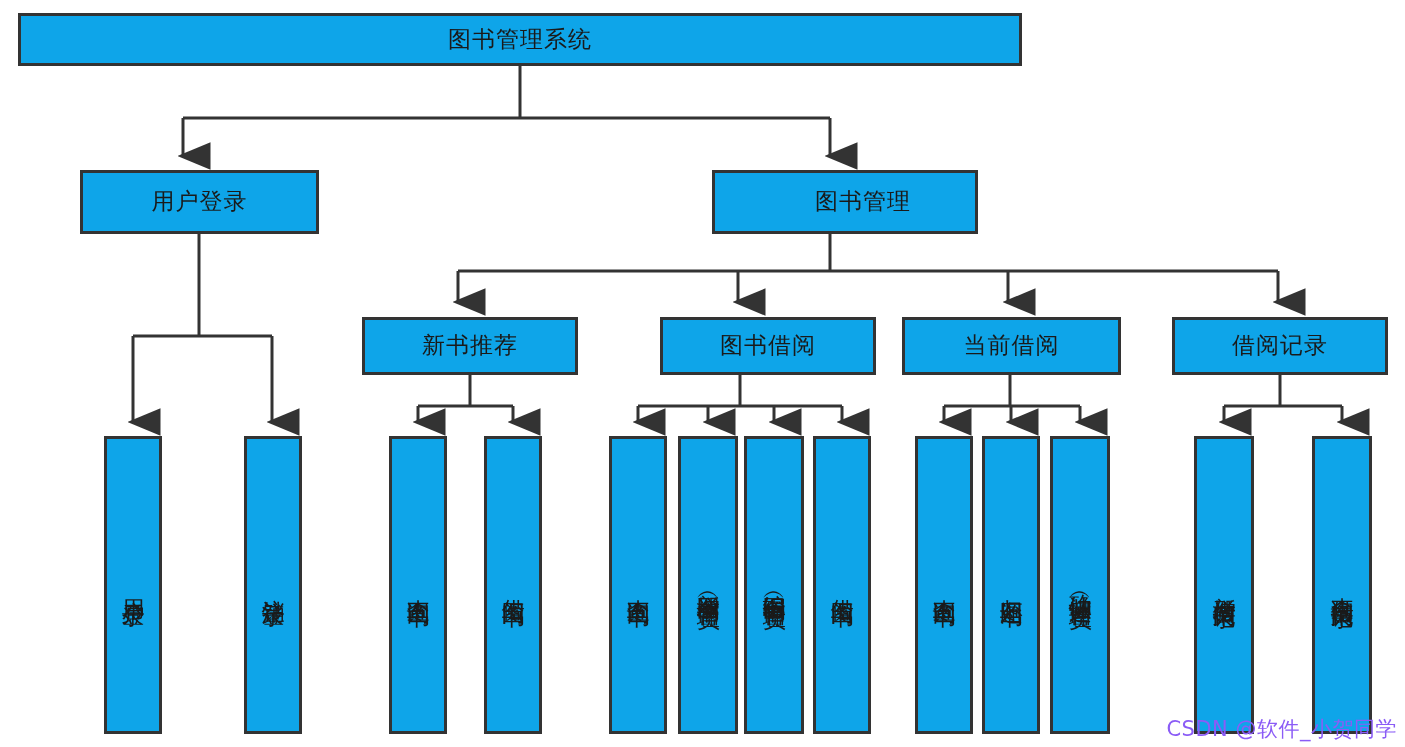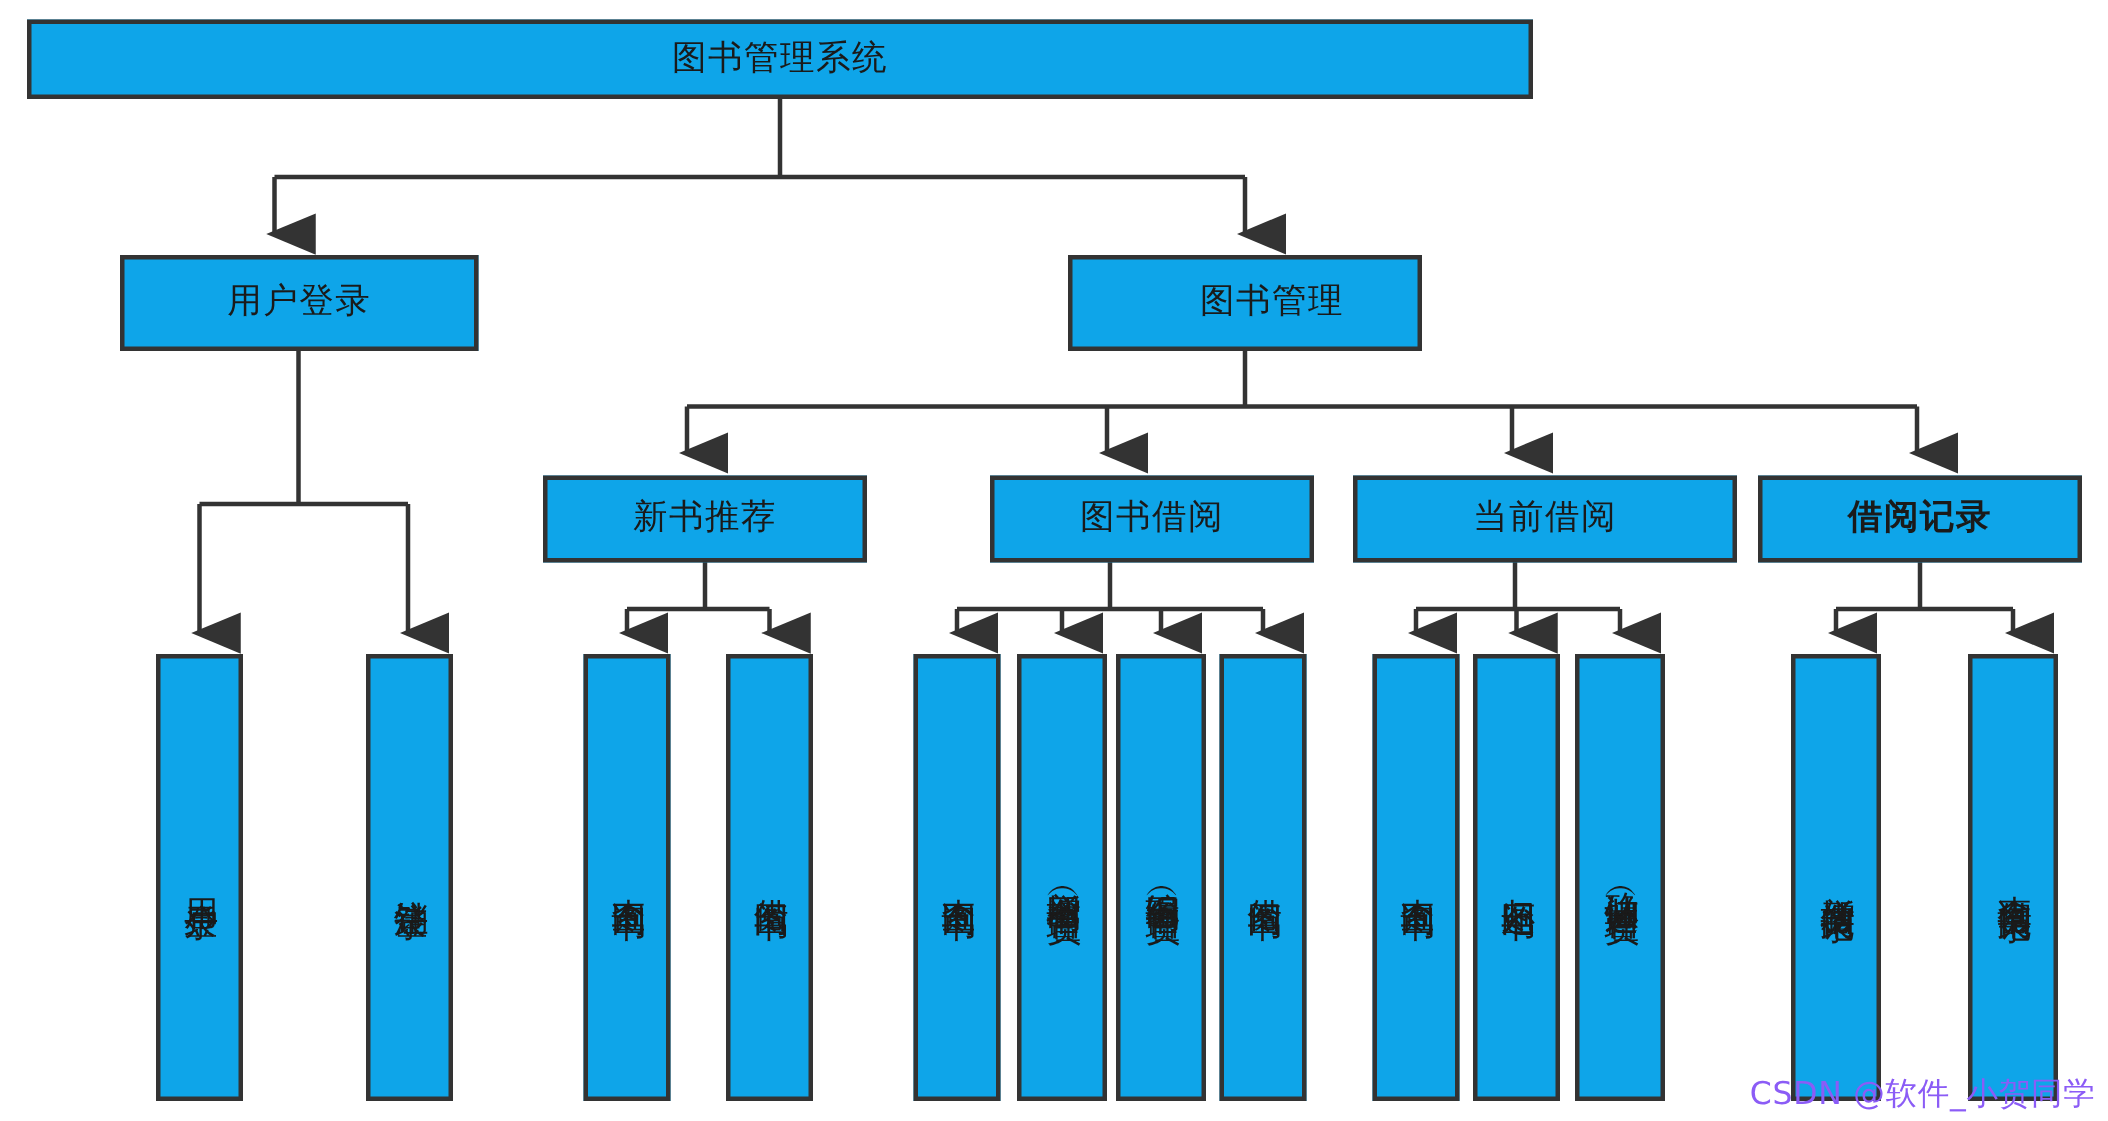--- a/index.html
+++ b/index.html
@@ -122,34 +122,34 @@
     </g>
   </svg>
 
   <div class="node horizontal" style="left:18px; top:13px; width:1004px; height:53px;">
     <span class="lbl">图书管理系统</span>
   </div>
 
   <div class="node horizontal" style="left:80px; top:170px; width:239px; height:64px;">
     <span class="lbl">用户登录</span>
   </div>
-  <div class="node horizontal" style="left:712px; top:170px; width:236px; height:64px;padding-left:36px;">
+  <div class="node horizontal" style="left:712px; top:170px; width:266px; height:64px;padding-left:36px;">
     <span class="lbl">图书管理</span>
   </div>
 
   <div class="node horizontal" style="left:362px; top:317px; width:216px; height:58px;">
     <span class="lbl">新书推荐</span>
   </div>
   <div class="node horizontal" style="left:632px; top:317px; width:216px; height:58px;margin-left:28px;">
     <span class="lbl">图书借阅</span>
   </div>
-  <div class="node horizontal" style="left:902px; top:317px; width:256px; height:58px;">
+  <div class="node horizontal" style="left:902px; top:317px; width:219px; height:58px;">
     <span class="lbl">当前借阅</span>
   </div>
-  <div class="node horizontal" style="left:1172px; top:317px; width:216px; height:58px;font-weight:bold;">
+  <div class="node horizontal" style="left:1172px; top:317px; width:216px; height:58px;">
     <span class="lbl">借阅记录</span>
   </div>
 
   <div class="node vertical" style="left:104px; top:436px; width:58px; height:298px;">
     <span class="lbl">用户登录</span>
   </div>
   <div class="node vertical" style="left:244px; top:436px; width:58px; height:298px;">
     <span class="lbl">注销登录</span>
   </div>
 

